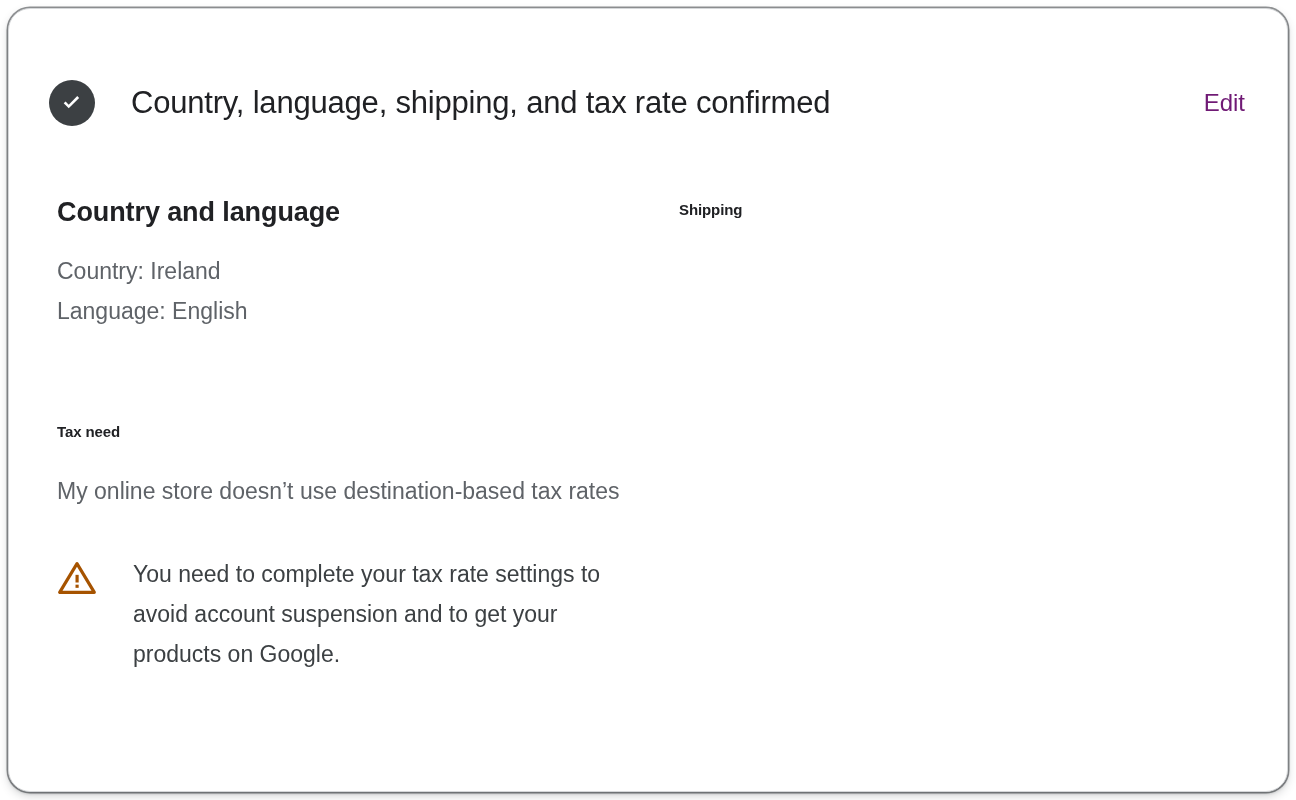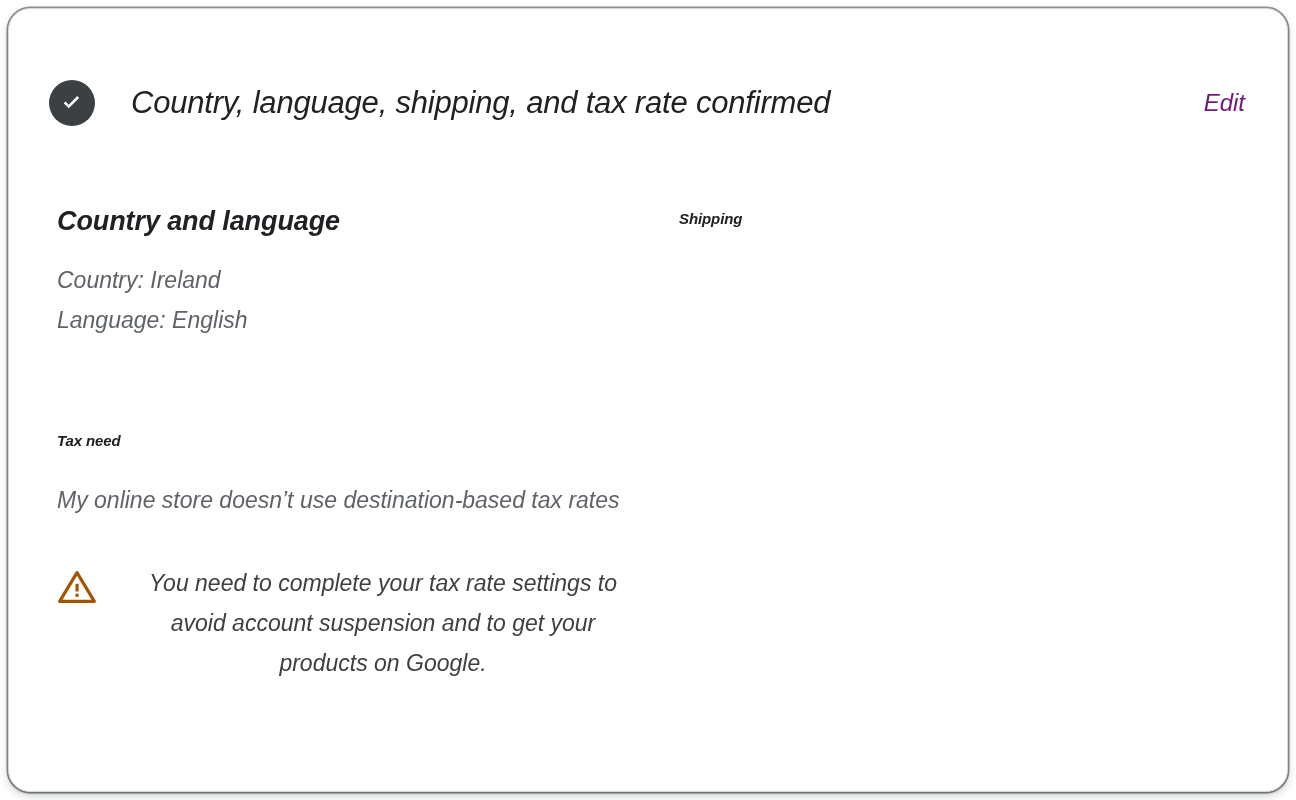--- a/index.html
+++ b/index.html
@@ -29,21 +29,20 @@
     position: absolute;
     inset: 0;
     background: #ffffff;
     border-radius: 22px;
     border: 1px solid #d6d8da;
     box-shadow:
       0 0 0 1.5px rgba(60,64,67,0.55),
       0 1px 3px rgba(60,64,67,0.45),
       0 4px 10px rgba(60,64,67,0.22);
     overflow: hidden;
-    font-style: italic;
   }
 
   
   .header {
     position: absolute;
     left: 40px;
     top: 66px;
     right: 40px;
     height: 56px;
     display: flex;
@@ -81,21 +80,20 @@
     padding-right: 2px;
   }
 
   
   .columns {
     position: absolute;
     left: 0;
     top: 186px;
     right: 0;
     bottom: 0;
-    margin-top: 9px;
   }
   .col-left {
     position: absolute;
     left: 48px;
     top: 0;
     width: 600px;
   }
   .col-right {
     position: absolute;
     left: 670px;
@@ -130,21 +128,20 @@
     line-height: 41px;
   }
 
   .block-gap { height: 86px; }
 
   
   .warning {
     display: flex;
     align-items: flex-start;
     margin-top: 42px;
-    text-align: center;
   }
   .warn-icon {
     flex: 0 0 40px;
     width: 40px;
     height: 40px;
     margin-top: 4px;
     display: block;
   }
   .warn-text {
     margin-left: 36px;

